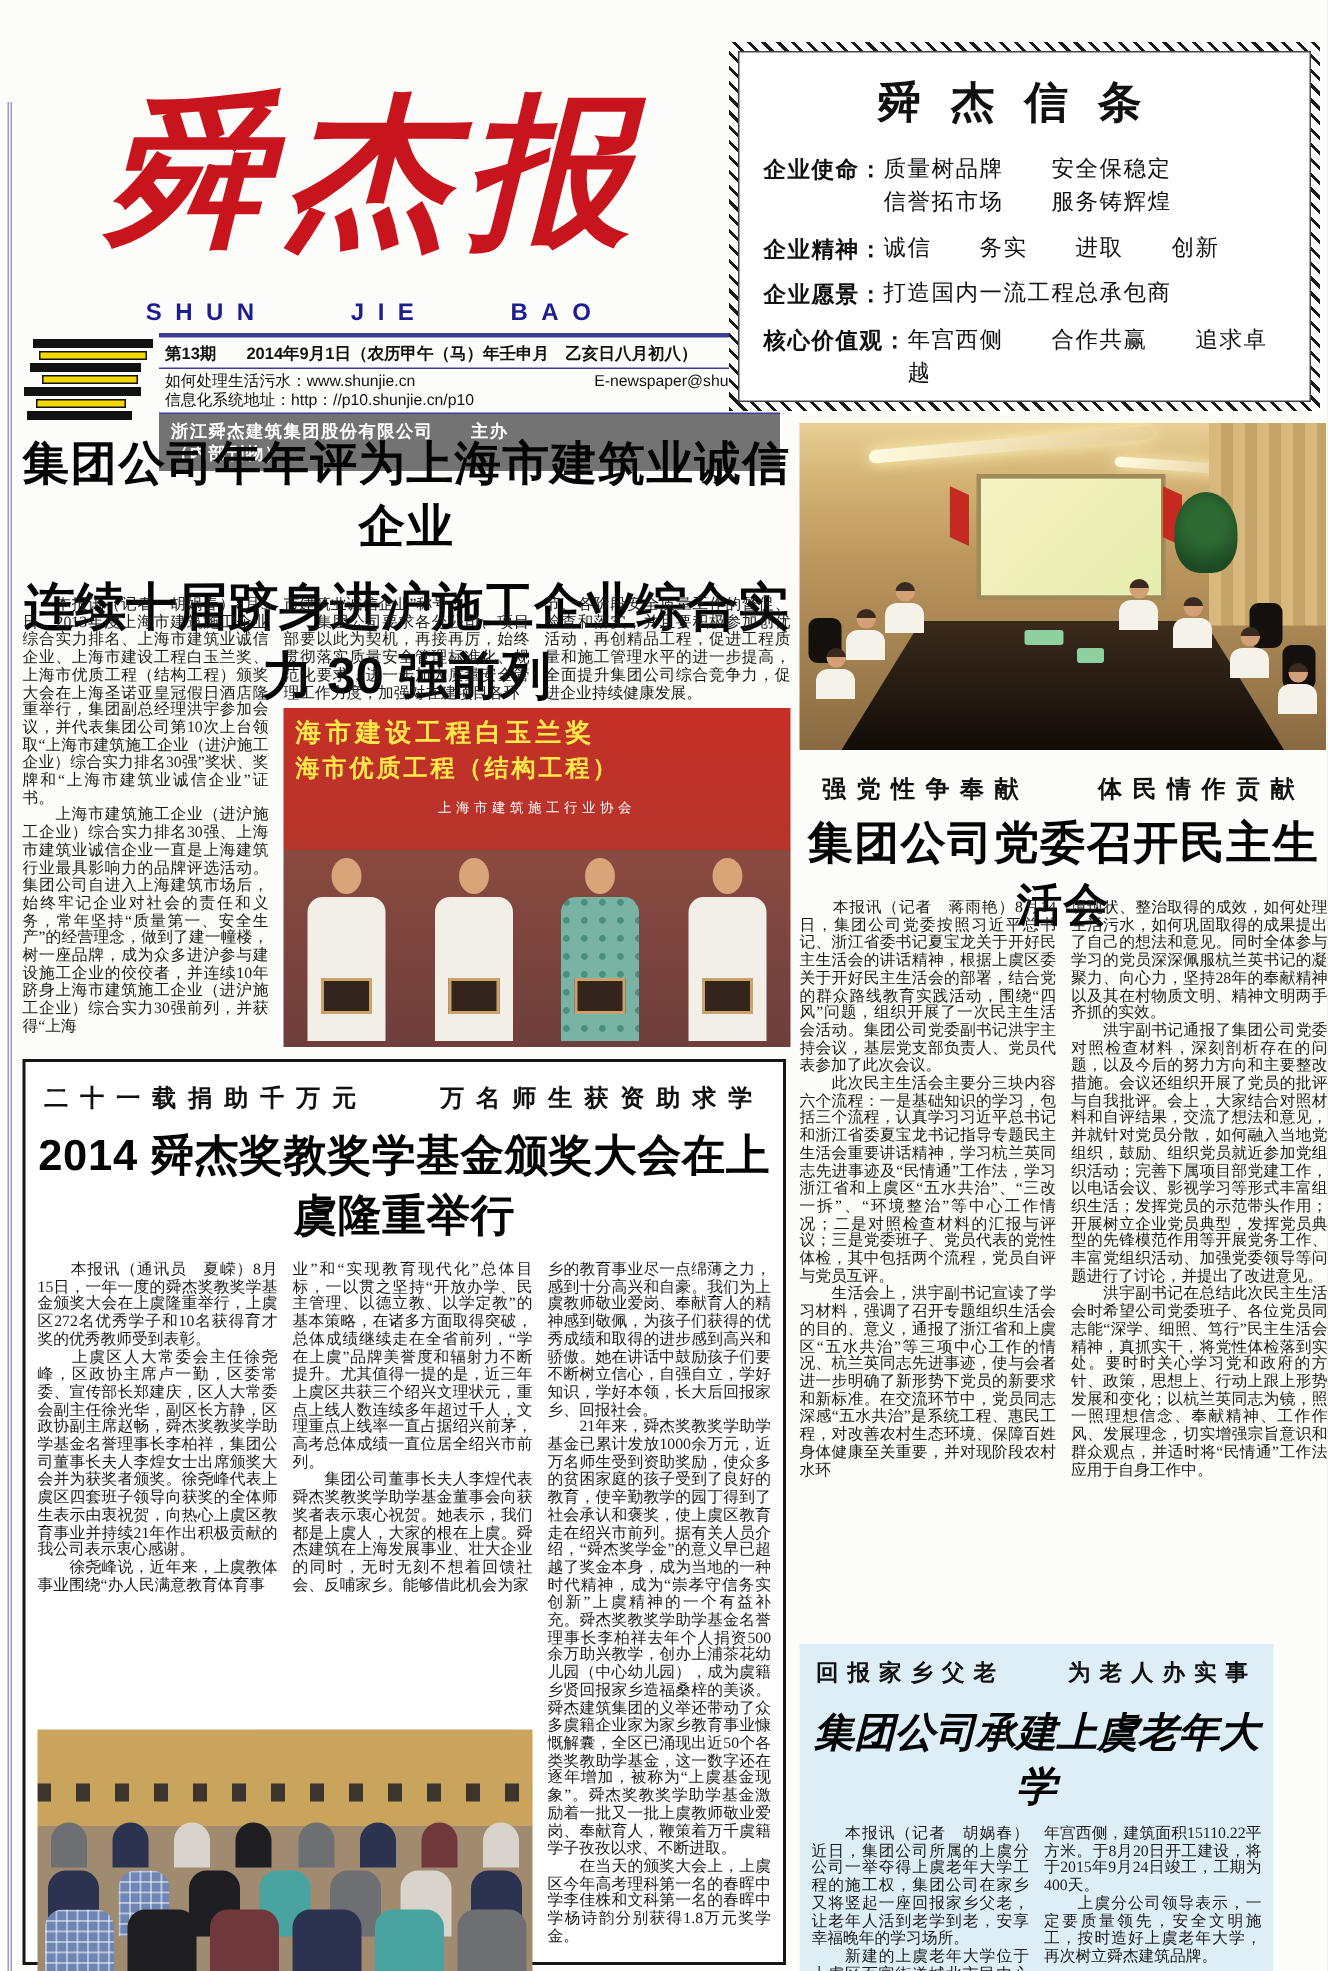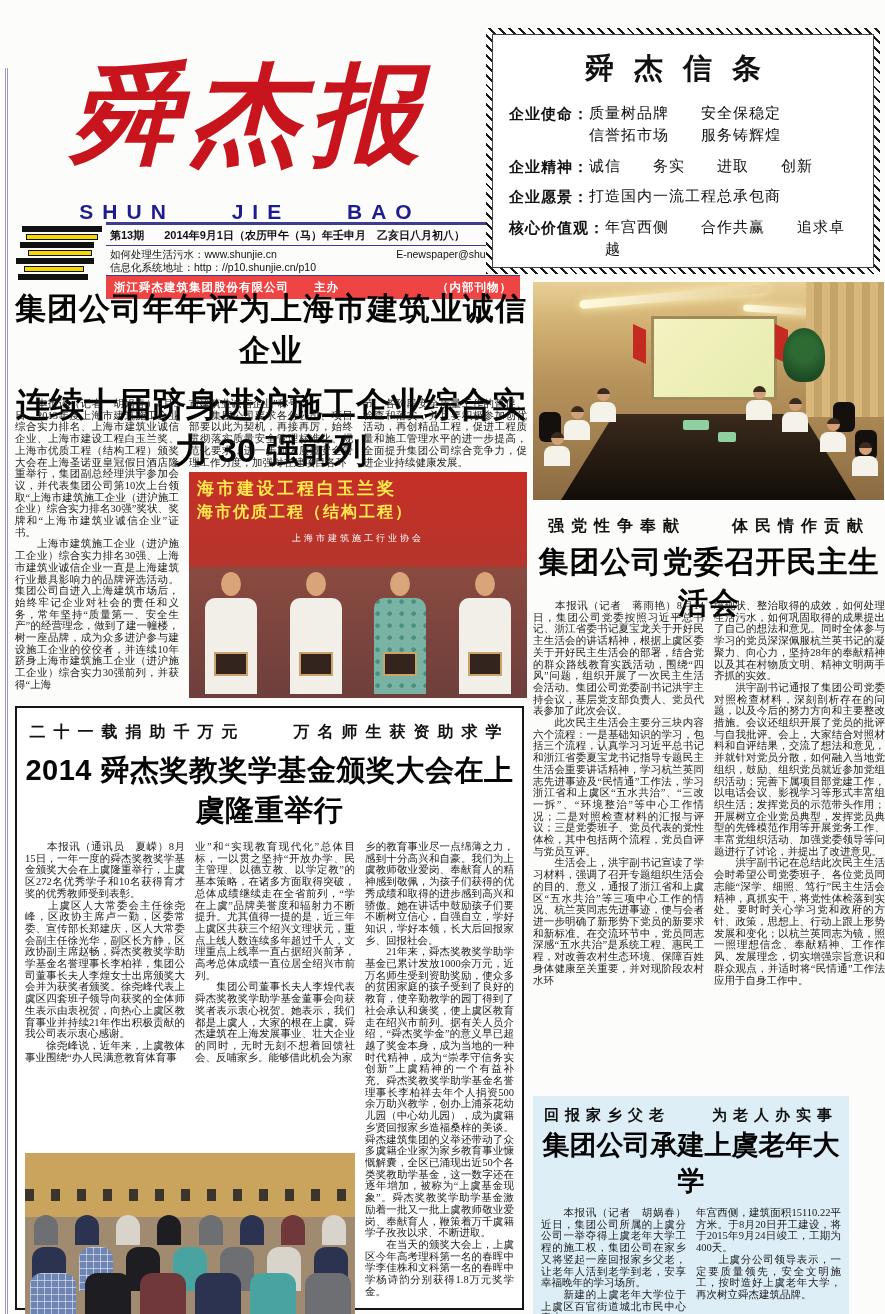--- a/index.html
+++ b/index.html
@@ -5,33 +5,33 @@
   html,body{margin:0;padding:0;background:#e9e9e6;}
   .page{position:relative;width:885px;height:1314px;margin:0 auto;background:#fcfcfa;overflow:hidden;
         font-family:"Liberation Sans",sans-serif;color:#111;}
   .left-rule{position:absolute;left:5px;top:68px;bottom:0;width:0;border-left:3px double #9a9ac4;}
 
   
   .masthead-title{position:absolute;left:35px;top:34px;width:430px;height:168px;
     font-family:"DejaVu Serif",serif;font-weight:bold;font-style:italic;
     font-size:110px;line-height:160px;text-align:center;color:#c8141c;letter-spacing:10px;}
   .masthead-rom{position:absolute;left:30px;top:200px;width:440px;text-align:center;
-    color:#1d1d8f;font-weight:bold;font-size:21px;letter-spacing:9px;word-spacing:42px;}
+    color:#1d1d8f;font-weight:bold;font-size:16px;letter-spacing:9px;word-spacing:42px;}
   .logo{position:absolute;left:16px;top:226px;width:86px;height:56px;}
   .logo .bar{height:6px;margin-bottom:2px;}
   .logo .b1{background:#111;}
   .logo .b2{background:#f4d800;border:1px solid #111;height:4px;}
   .logo-back{position:absolute;right:-6px;top:6px;width:34px;height:44px;background:#b9b9c6;transform:skewX(-18deg);z-index:-1;}
   .infobar{position:absolute;left:106px;top:222px;width:414px;}
   .ib-row1{border-top:3px solid #3c3c94;border-bottom:1px solid #3c3c94;display:flex;gap:20px;
            font-size:11px;font-weight:bold;padding:3px 4px 2px;}
   .ib-row2{font-size:10.5px;line-height:12.5px;padding:2px 4px;border-bottom:1px solid #3c3c94;}
   .ib-r2l1{display:flex;justify-content:space-between;}
-  .ib-row3{background:#ef4444;color:#fff;font-size:11.5px;font-weight:bold;padding:4px 8px;
-           display:flex;justify-content:space-between;letter-spacing:1px;}
+  .ib-row3{background:#737373;color:#fff;font-size:11.5px;font-weight:bold;padding:4px 8px;
+           display:flex;justify-content:space-between;letter-spacing:1px;flex-direction:column;}
 
   
   .creed-box{position:absolute;left:486px;top:28px;width:394px;height:246px;box-sizing:border-box;
     background:repeating-linear-gradient(45deg,#1a1a1a 0 2px,#ffffff 2px 7px);padding:6px;}
   .creed-inner{background:#fff;border:1px solid #444;height:100%;box-sizing:border-box;padding:8px 16px;}
   .creed-title{font-family:"Liberation Serif",serif;font-size:29px;font-weight:bold;letter-spacing:20px;
     text-align:center;margin:6px 0 14px;white-space:nowrap;}
   .creed-row{display:flex;margin-bottom:9px;font-size:15px;line-height:1.45;}
   .creed-label{font-weight:bold;white-space:nowrap;letter-spacing:1px;}
   .creed-val{font-family:"Liberation Serif",serif;letter-spacing:1px;}
@@ -113,21 +113,21 @@
 
   .k3{position:absolute;left:533px;top:516px;width:352px;font-size:16px;letter-spacing:7px;}
   .h3{position:absolute;left:533px;top:542px;width:352px;font-size:30px;letter-spacing:1px;}
   .a2{position:absolute;left:533px;top:600px;width:352px;height:490px;display:flex;gap:10px;}
   .a2 .coltext{width:171px;height:490px;}
 
   
   .sec4{position:absolute;left:533px;top:1096px;width:316px;height:218px;background:#ddeef7;
         box-sizing:border-box;padding:6px 8px;}
   .k4{font-size:15px;letter-spacing:6px;margin-top:4px;}
-  .h4{font-size:27px;margin:2px 0 8px;}
+  .h4{font-size:27px;margin:12px 0 8px;font-style:italic;}
   .s4cols{display:flex;gap:10px;height:140px;}
   .s4cols .coltext{width:164px;}
 </style>
 </head>
 <body>
 
 <div class="page">
   <div class="left-rule"></div>
 
   <div class="masthead-title">舜杰报</div>

